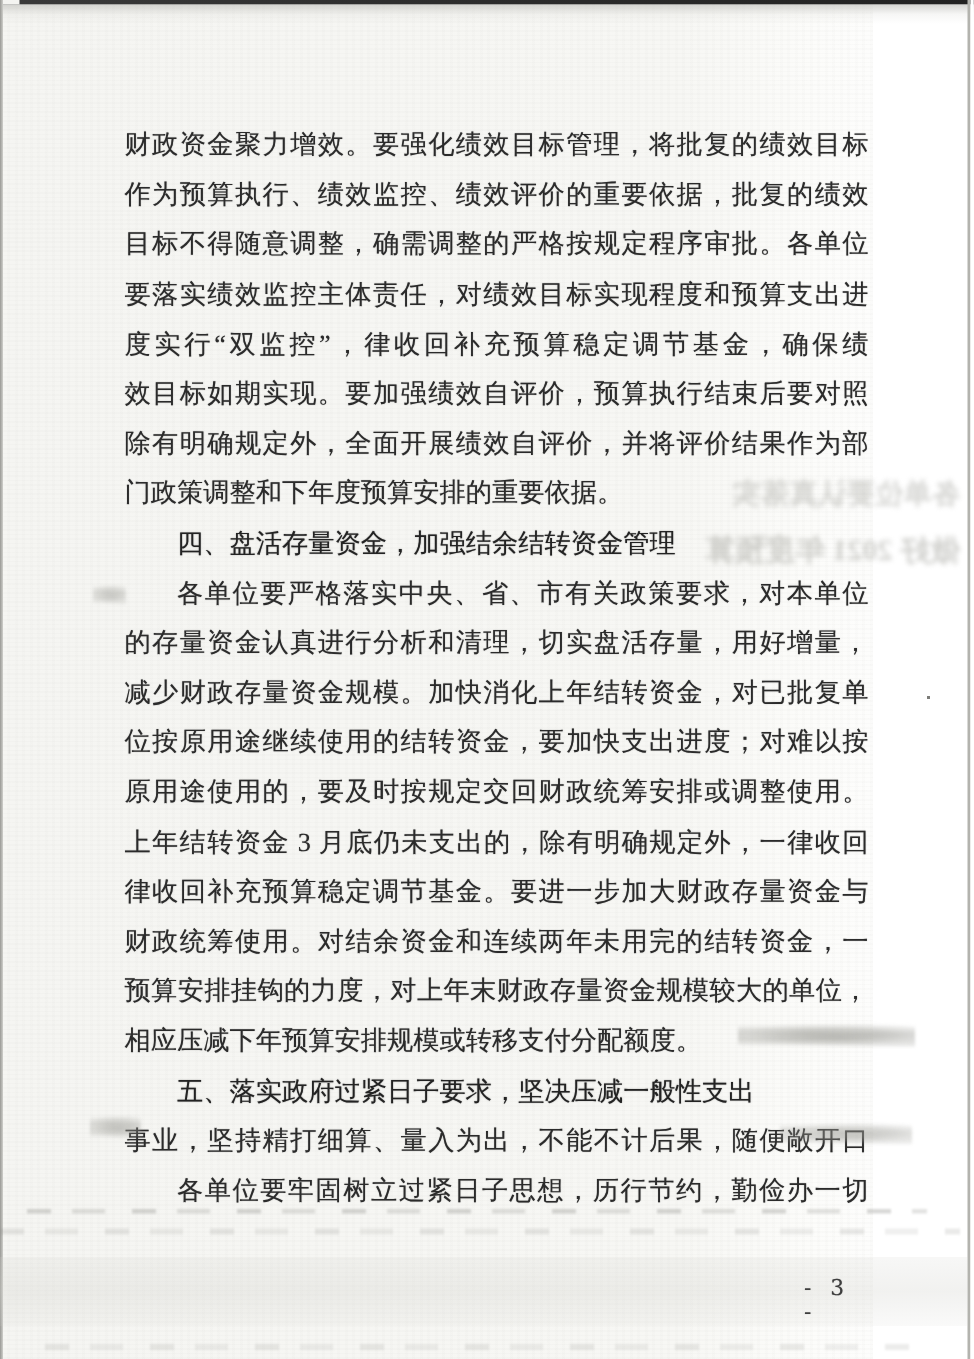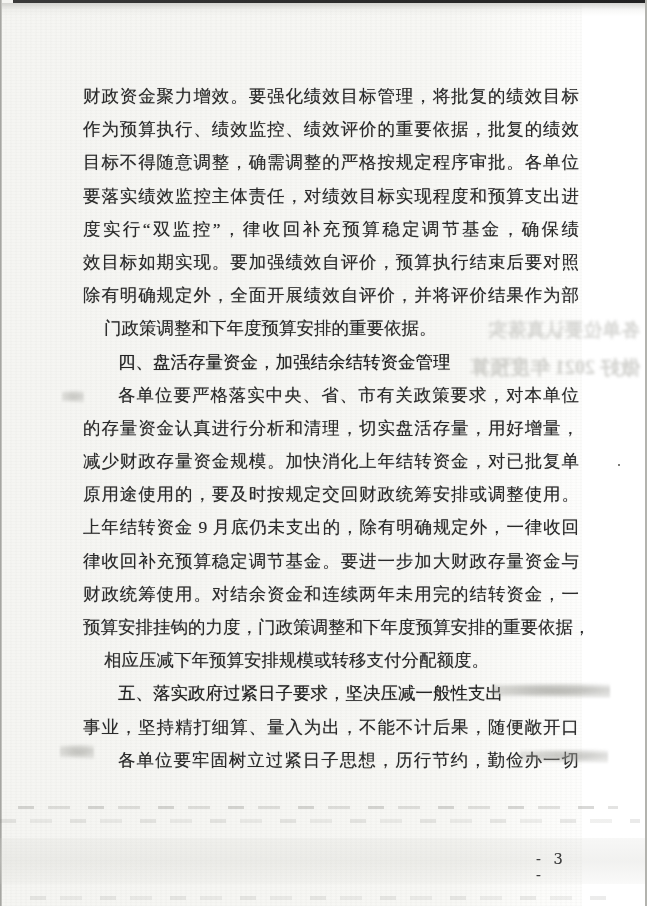--- a/index.html
+++ b/index.html
@@ -47,21 +47,21 @@
     position: absolute; left: 83px; top: 80px; width: 496px;
     color: #2b2b2b;
   }
   .line {
     height: 33.2px; line-height: 33.2px;
     font-size: 17.5px;
     text-align: justify; text-align-last: justify;
     white-space: nowrap;
     text-shadow: 0 0 0.7px rgba(55,55,55,0.55);
   }
-  .line.end { text-align-last: left; white-space: normal; margin-left: 21px; }
+  .line.end { text-align-last: left; white-space: normal; }
   .line.indent { text-indent: 35px; }
   .line.heading {
     font-weight: 400;
     text-align-last: left; white-space: normal;
     text-indent: 35px;
     color: #232323;
     text-shadow: 0 0 0.8px rgba(35,35,35,0.6);
   }
   
   .bleed {
@@ -134,25 +134,26 @@
     <div class="line">目标不得随意调整，确需调整的严格按规定程序审批。各单位</div>
     <div class="line">要落实绩效监控主体责任，对绩效目标实现程度和预算支出进</div>
     <div class="line">度实行“双监控”，律收回补充预算稳定调节基金，确保绩</div>
     <div class="line">效目标如期实现。要加强绩效自评价，预算执行结束后要对照</div>
     <div class="line">除有明确规定外，全面开展绩效自评价，并将评价结果作为部</div>
     <div class="line end">门政策调整和下年度预算安排的重要依据。</div>
     <div class="line heading">四、盘活存量资金，加强结余结转资金管理</div>
     <div class="line indent">各单位要严格落实中央、省、市有关政策要求，对本单位</div>
     <div class="line">的存量资金认真进行分析和清理，切实盘活存量，用好增量，</div>
     <div class="line">减少财政存量资金规模。加快消化上年结转资金，对已批复单</div>
+    <div class="line">位按原用途继续使用的结转资金，要加快支出进度；对难以按</div>
     <div class="line">原用途使用的，要及时按规定交回财政统筹安排或调整使用。</div>
-    <div class="line">上年结转资金 9 月底仍未支出的，除有明确规定外，一律收回</div>
+    <div class="line">上年结转资金 3 月底仍未支出的，除有明确规定外，一律收回</div>
     <div class="line">律收回补充预算稳定调节基金。要进一步加大财政存量资金与</div>
     <div class="line">财政统筹使用。对结余资金和连续两年未用完的结转资金，一</div>
-    <div class="line">预算安排挂钩的力度，门政策调整和下年度预算安排的重要依据，</div>
+    <div class="line">预算安排挂钩的力度，对上年末财政存量资金规模较大的单位，</div>
     <div class="line end">相应压减下年预算安排规模或转移支付分配额度。</div>
     <div class="line heading">五、落实政府过紧日子要求，坚决压减一般性支出</div>
     <div class="line">事业，坚持精打细算、量入为出，不能不计后果，随便敞开口</div>
     <div class="line indent">各单位要牢固树立过紧日子思想，历行节约，勤俭办一切</div>
   </div>
 
   <div class="smudge smudge-para4"></div>
   <div class="smudge smudge-head5"></div>
   <div class="smudge smudge-left1"></div>
   <div class="smudge smudge-left2"></div>

